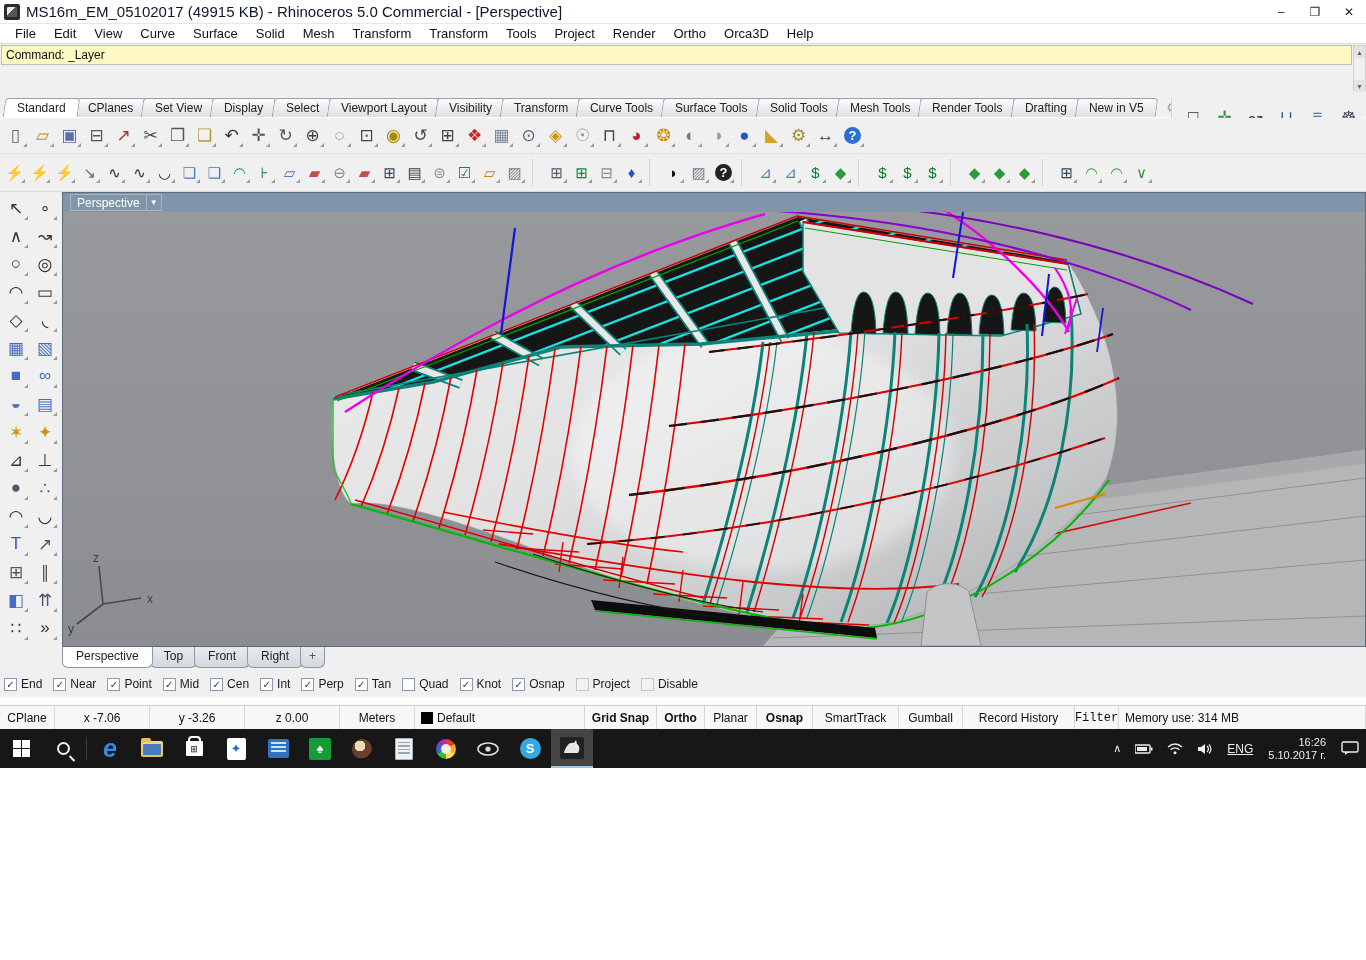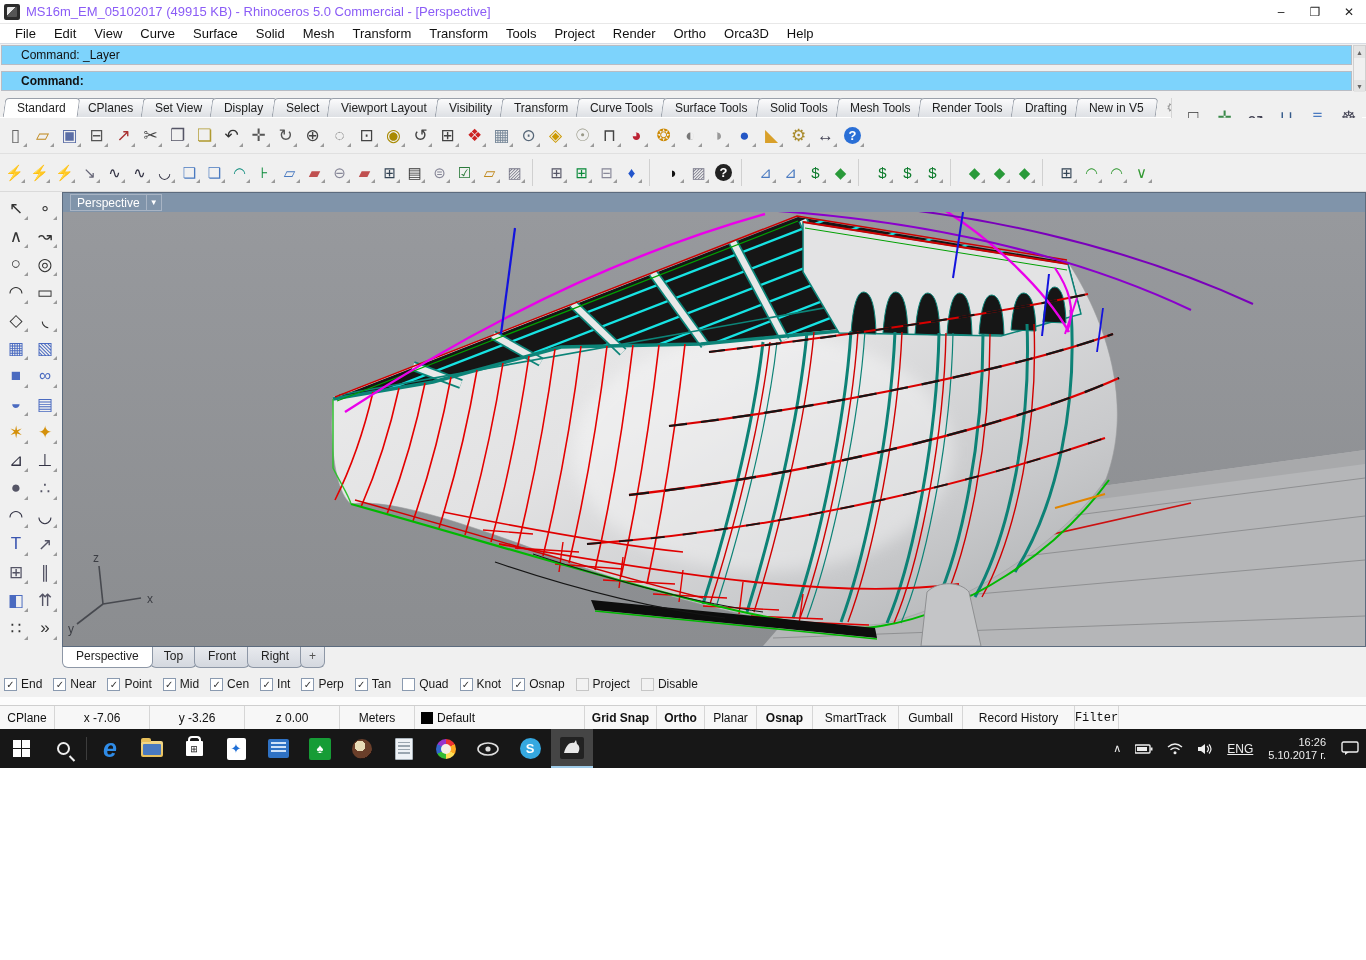--- a/index.html
+++ b/index.html
@@ -5,33 +5,33 @@
   * { margin:0; padding:0; box-sizing:border-box; }
   html,body { width:1366px; height:960px; background:#fff; overflow:hidden;
               font-family:"Liberation Sans", sans-serif; }
   .abs { position:absolute; left:0; width:1366px; }
 
   
   #titlebar { top:0; height:24px; background:#fff; display:flex; align-items:center; border-bottom:1px solid #e8e8e8; }
   .appicon { width:16px; height:16px; margin:0 6px 0 4px; background:#2b2b2b; border-radius:2px; position:relative; }
   .appicon::after { content:""; position:absolute; left:3px; top:3px; width:10px; height:10px;
                     background:linear-gradient(135deg,#e8e8e8 40%,#555 41%); border-radius:1px; }
-  #title-text { font-size:13px; color:#8b5cf6; }
+  #title-text { font-size:15px; color:#0f172a; }
   .winbtns { margin-left:auto; display:flex; height:100%; }
   .winbtn { width:34px; height:100%; display:flex; align-items:center; justify-content:center;
             font-size:12px; color:#222; }
 
   
   #menubar { top:24px; height:20px; background:#fff; display:flex; align-items:center; padding-left:6px; border-bottom:1px solid #d8dce4; }
   .menu-item { font-size:13px; color:#111; padding:0 9px; }
 
   
   #cmdarea { top:44px; height:53px; background:#f0f0f0; }
-  .cmdline { position:absolute; left:1px; right:14px; height:20px; background:#7dd3fc;
-             border:1px solid #b8bcc4; font-size:12px; color:#111; display:flex; align-items:center; padding-left:19px; }
+  .cmdline { position:absolute; left:1px; right:14px; height:20px; background:#fef9c3;
+             border:1px solid #b8bcc4; font-size:12px; color:#111; display:flex; align-items:center; padding-left:4px; }
   #cmdline1 { top:1px; }
   #cmdline2 { top:27px; font-weight:bold; }
   #cmdscroll { position:absolute; right:0; top:1px; width:13px; height:46px; background:#f0f0f0; border:1px solid #d0d0d0; }
   .scrollarrow { height:12px; display:flex; align-items:center; justify-content:center; font-size:7px; color:#666; background:#e4e4e4; }
   .scrolltrack { height:22px; }
 
   
   #tabrow { top:97px; height:21px; background:#f0f0f0; display:flex; align-items:flex-end; padding-left:4px; border-bottom:1px solid #fff; }
   .ttab { font-size:12px; color:#222; padding:2px 12px 2px; border:1px solid #9aa0aa; border-bottom:none;
           border-radius:4px 4px 0 0; background:linear-gradient(#fbfbfc,#dde0e4); margin-right:-4px;
@@ -147,21 +147,20 @@
     <span class="menu-item">Tools</span>
     <span class="menu-item">Project</span>
     <span class="menu-item">Render</span>
     <span class="menu-item">Ortho</span>
     <span class="menu-item">Orca3D</span>
     <span class="menu-item">Help</span>
   </div>
 
 <div id="cmdarea" class="abs">
   <div id="cmdline1" class="cmdline">Command: _Layer</div>
-  <div id="cmdline2" class="cmdline">Command:</div>
   <div id="cmdscroll">
     <div class="scrollarrow">▲</div>
     <div class="scrolltrack"></div>
     <div class="scrollarrow">▼</div>
   </div>
 </div>
 
 <div id="tabrow" class="abs">
     <div class="ttab active">
       <span>Standard</span>
@@ -664,20 +663,23 @@
     </div>
     <div class="scell" style="width: 64px;">
       <span>Gumball</span>
     </div>
     <div class="scell" style="width: 112px;">
       <span>Record History</span>
     </div>
     <div class="scell" style="width: 44px; font-family: Liberation Mono, monospace;">
       <span>Filter</span>
     </div>
+    <div class="scell left" style="flex: 1 1 0%;">
+      <span>Memory use: 314 MB</span>
+    </div>
   </div>
 
 <div id="taskbar" class="abs">
   <div class="tk">
       <div class="startgrid">
         <div></div>
         <div></div>
         <div></div>
         <div></div>
       </div>

